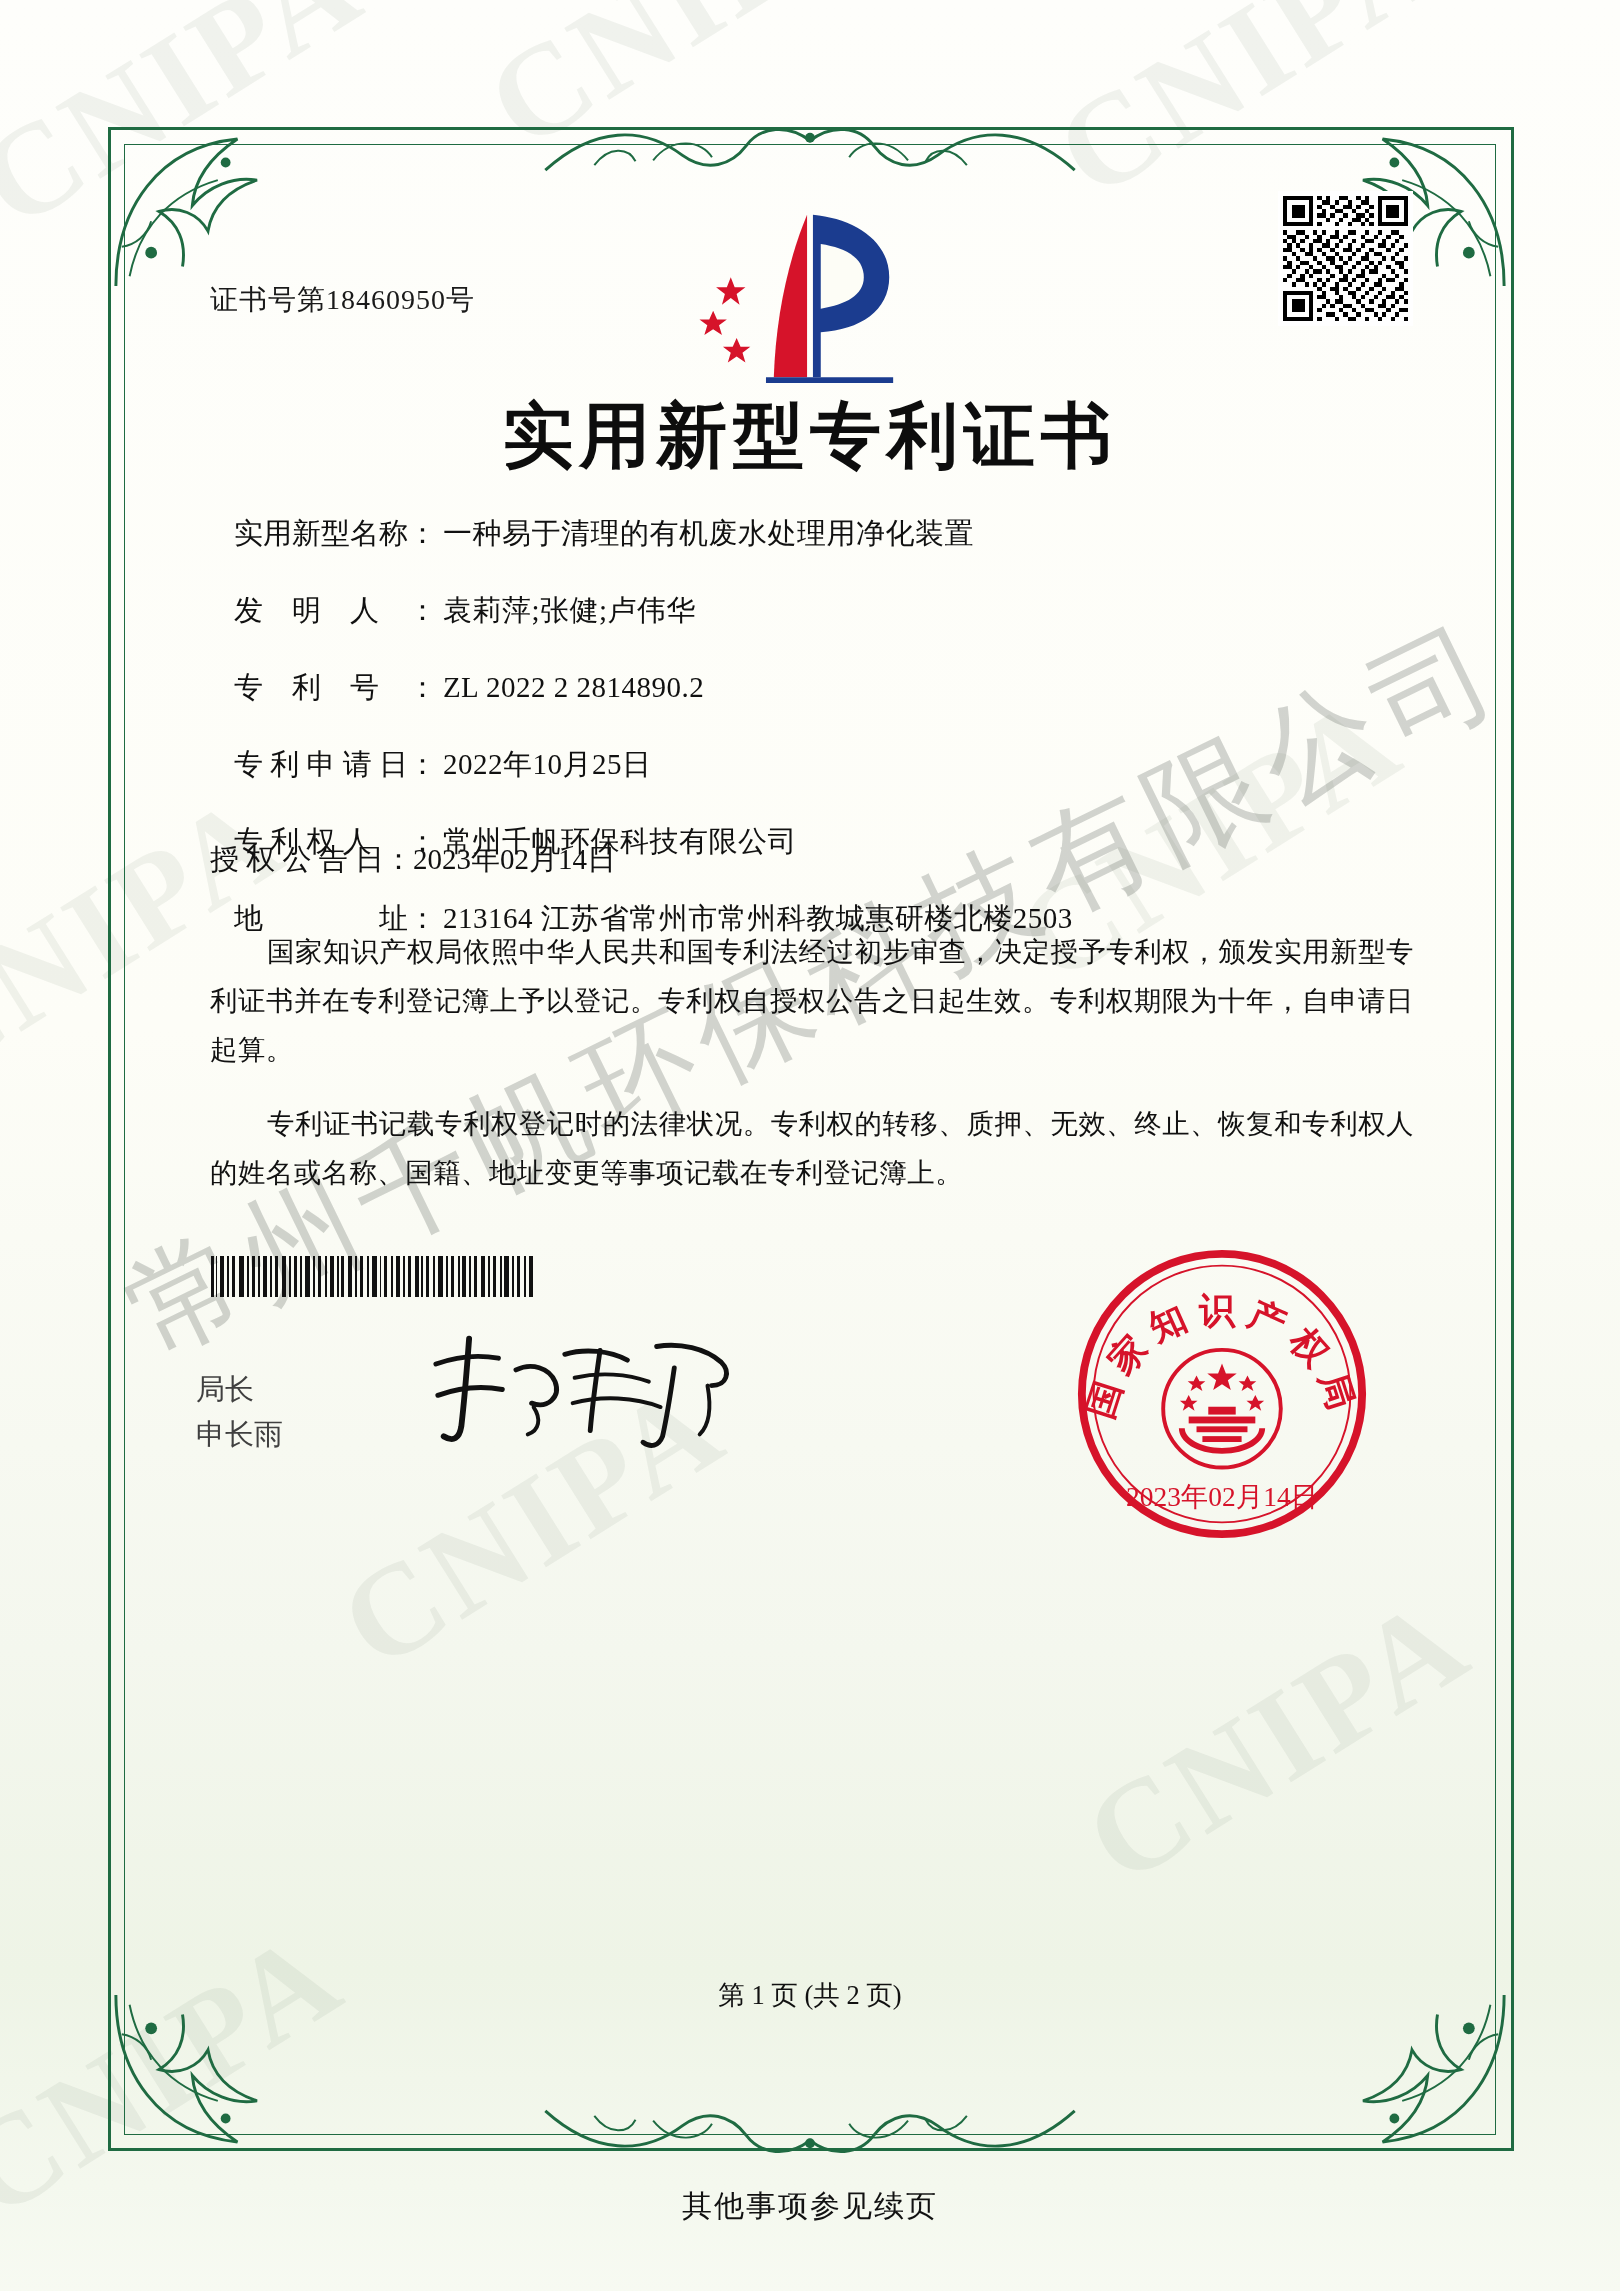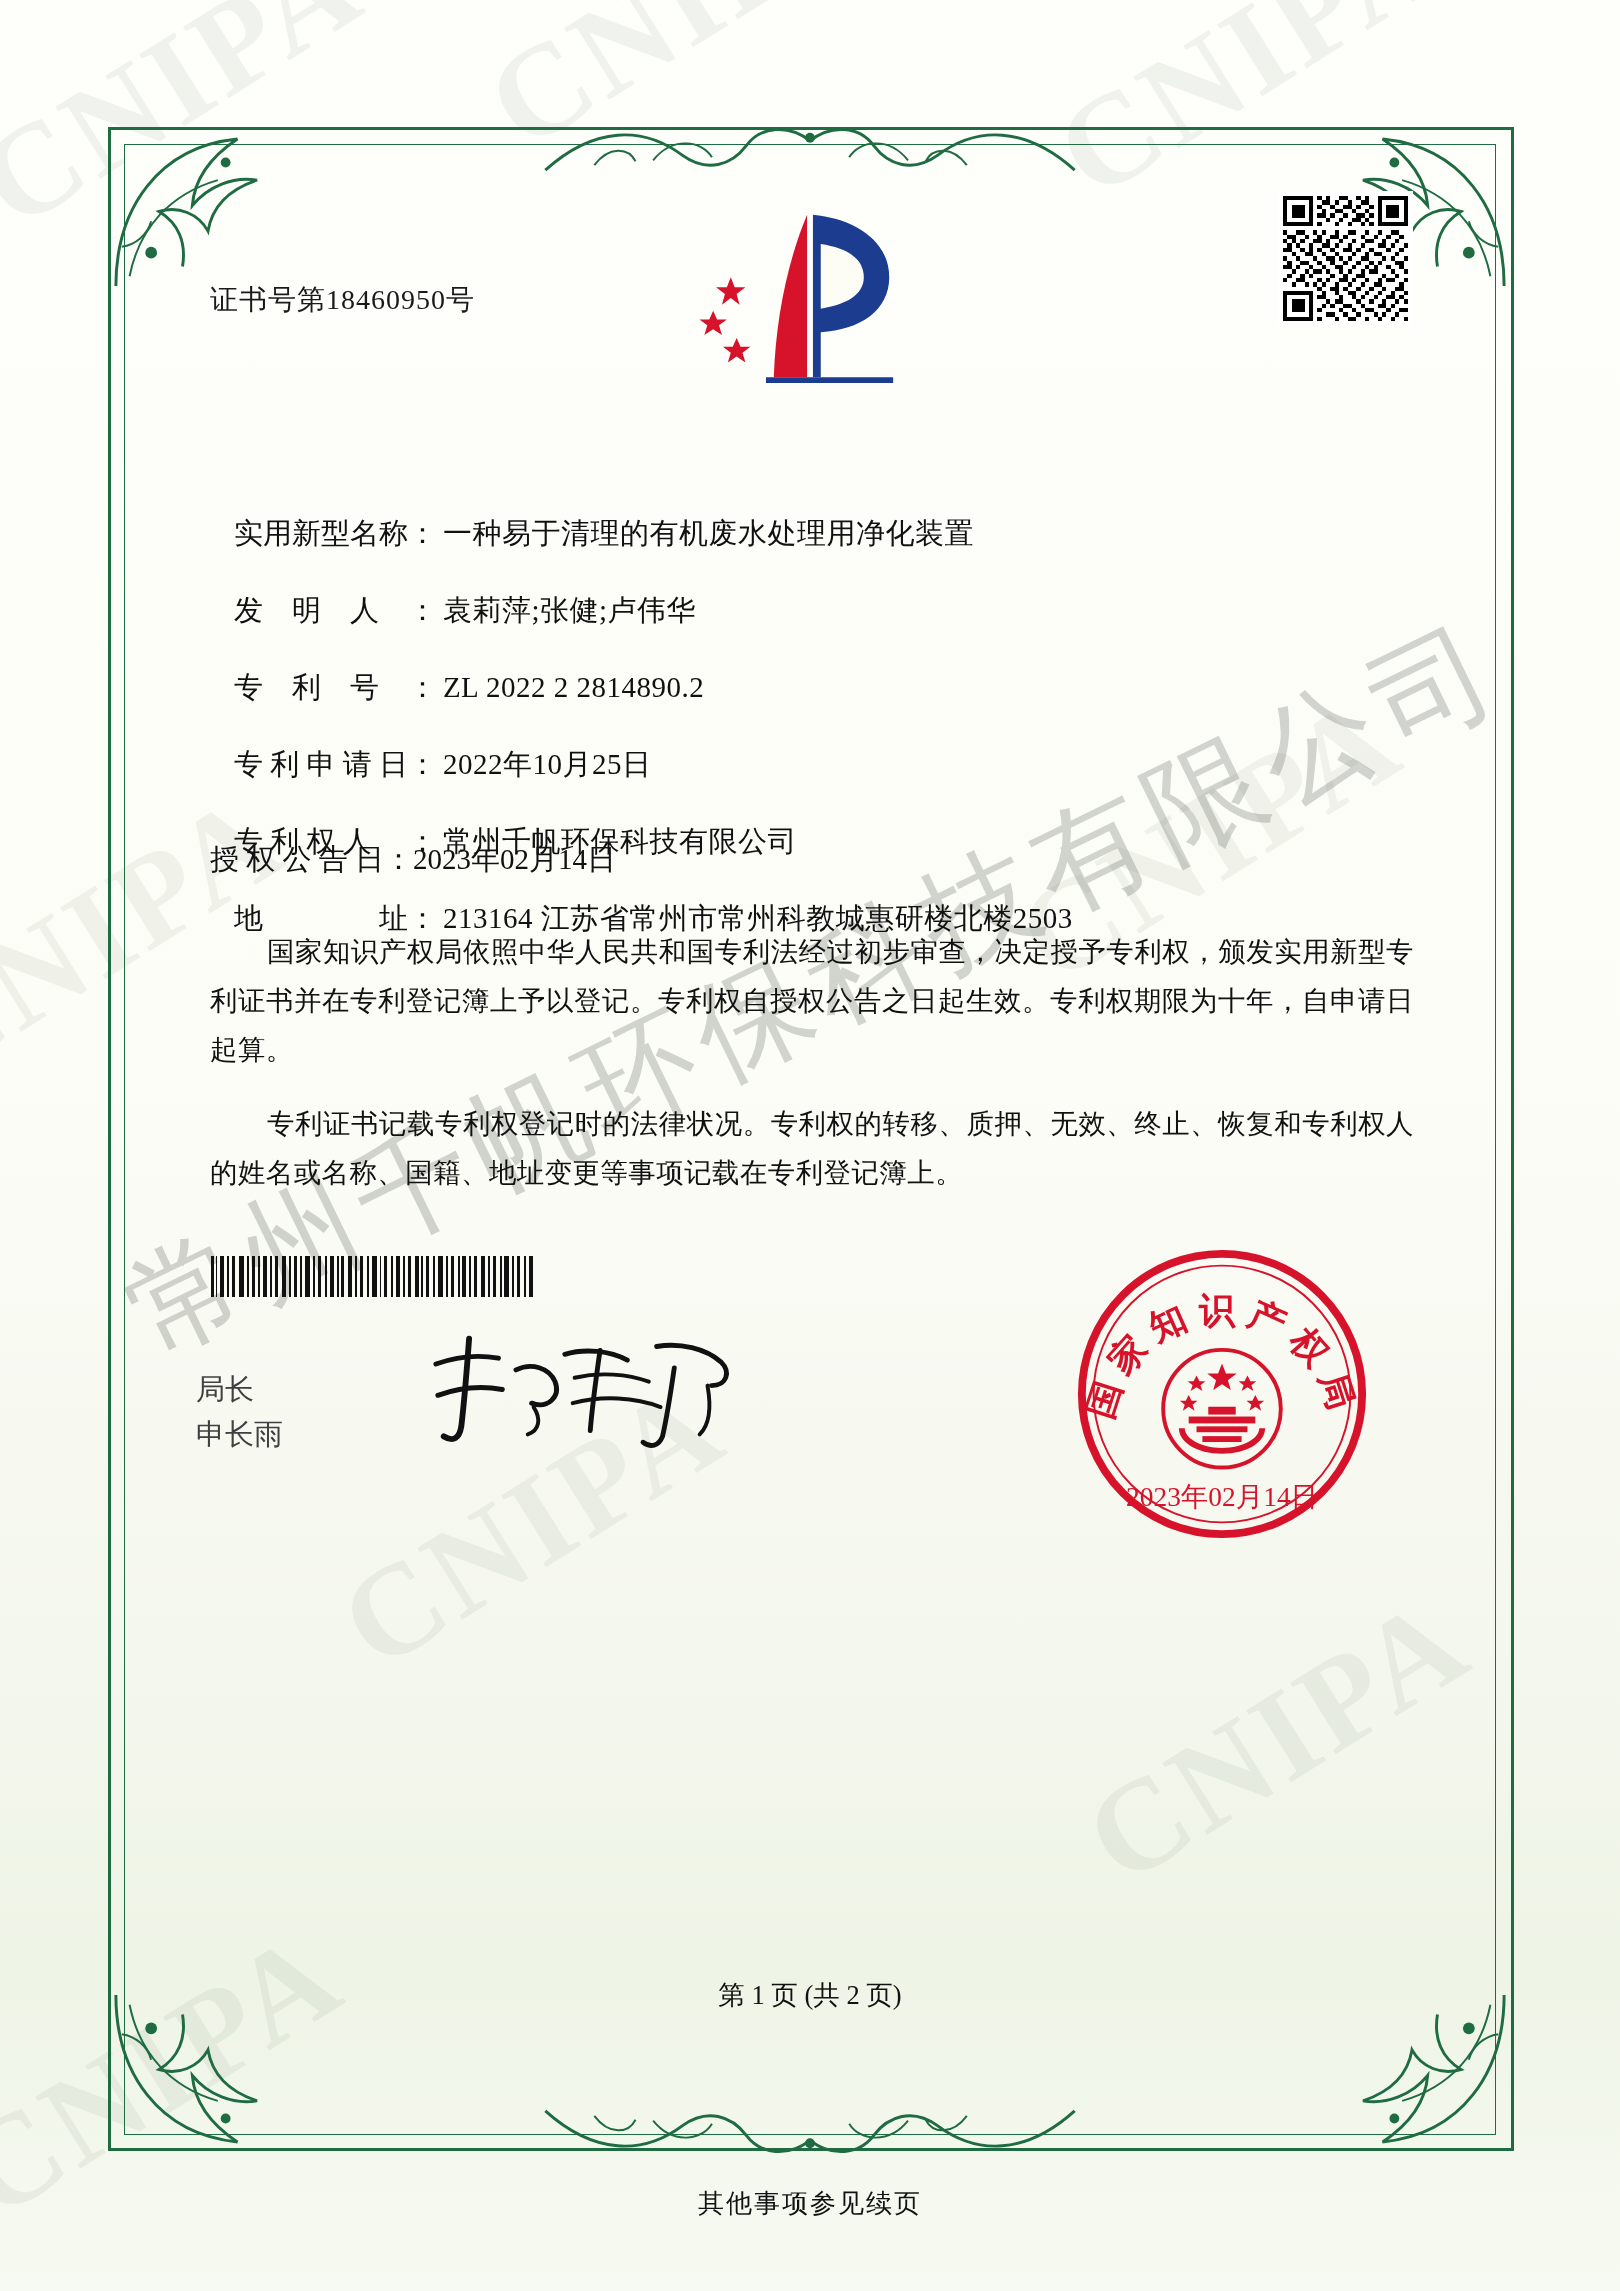--- a/index.html
+++ b/index.html
@@ -263,21 +263,21 @@
     font-size: 26.5px;
     color: #111;
   }
 
   .footer-note {
     position: absolute;
     left: 0;
     right: 0;
     top: 2186px;
     text-align: center;
-    font-size: 26px;
+    font-size: 30px;
     color: #111;
     letter-spacing: 2px;
   }
 </style>
 </head>
 <body>
 
 <div class="page">
   <div class="paper-tint"></div>
 
@@ -599,20 +599,21 @@
             <rect x="12" y="28" width="1" height="1"></rect>
             <rect x="15" y="28" width="2" height="1"></rect>
             <rect x="19" y="28" width="1" height="1"></rect>
             <rect x="22" y="28" width="1" height="1"></rect>
             <rect x="25" y="28" width="1" height="1"></rect>
             <rect x="28" y="28" width="1" height="1"></rect>
         </g>
       </svg>
     </div>
 
+    <div class="title">实用新型专利证书</div>
 
     <div class="fields">
       <div class="field-row">
         <span class="field-label">实用新型名称</span>
         <span class="field-colon">：</span>
         <span class="field-value">一种易于清理的有机废水处理用净化装置</span>
       </div>
       <div class="field-row">
         <span class="field-label">发　明　人</span>
         <span class="field-colon">：</span>

